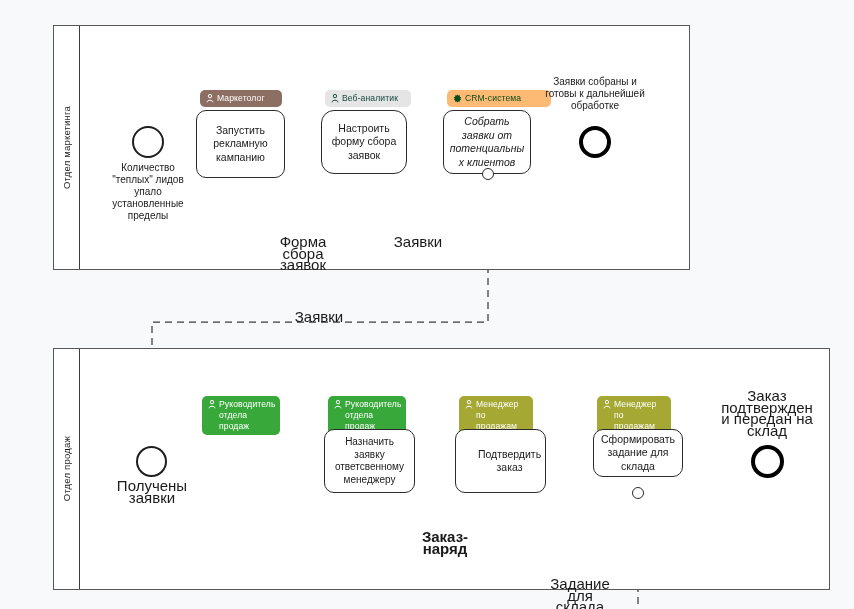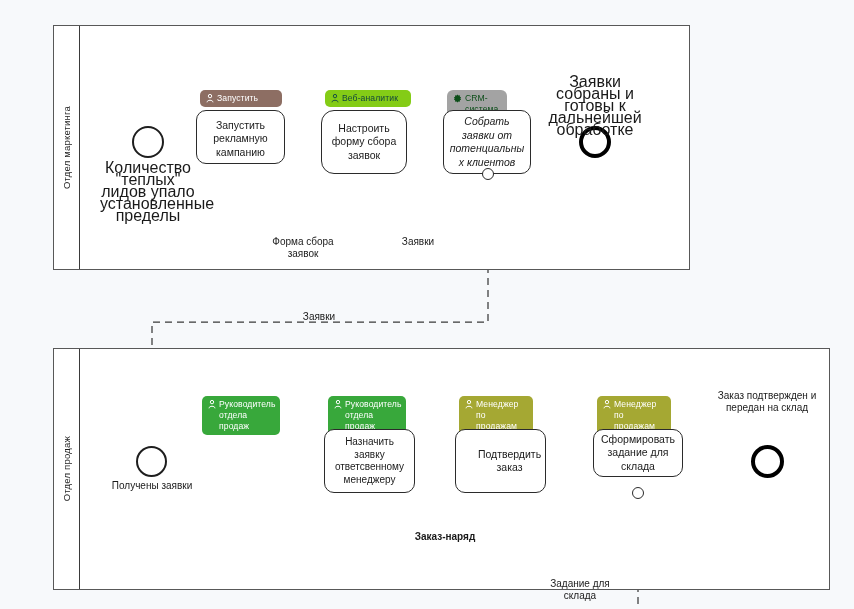--- a/index.html
+++ b/index.html
@@ -102,25 +102,25 @@
   .event.end   { border: 4px solid #000000; }
   .event.boundary {
     border: 1.5px solid #2b2b2b;
     background: #ffffff;
   }
 
   
   .label {
     position: absolute;
     text-align: center;
-    font-size: 16px;
+    font-size: 10px;
     line-height: 12px;
     color: #1a1a1a;
   }
-  .label.small { font-size: 10px; line-height: 11.5px; }
+  .label.small { font-size: 15px; line-height: 11.5px; }
 </style>
 </head>
 <body>
 
 <div class="canvas">
 
   <svg class="layer" viewBox="0 0 854 609">
     <defs>
       <marker id="arrow" markerWidth="9" markerHeight="9" refX="7.6" refY="3.2" orient="auto" markerUnits="userSpaceOnUse">
         <path d="M0,0 L8,3.2 L0,6.4 z" fill="#1e1e1e"></path>
@@ -190,38 +190,38 @@
   </div>
 
   <div class="event start" style="left:132px; top:126px; width:32px; height:32px;"></div>
   <div class="label" style="left:100px; top:162px; width:96px;">Количество "теплых" лидов упало установленные пределы</div>
 
   <div class="badge" style="left:200px; top:90px; width:82px; background:#8d6e63;">
     <svg class="bi" width="8" height="9" viewBox="0 0 8 9">
       <circle cx="4" cy="2.1" r="1.7" fill="none" stroke="#fff" stroke-width="1"></circle>
       <path d="M1,8.3 C1,5.6 7,5.6 7,8.3" fill="none" stroke="#fff" stroke-width="1"></path>
     </svg>
-    <span class="btxt">Запустить</span>
-  </div>
-  <div class="task" style="left:196px; top:110px; width:89px; height:54px;align-items:flex-end;">
+    <span class="btxt">Маркетолог</span>
+  </div>
+  <div class="task" style="left:196px; top:110px; width:89px; height:68px;">
     <span>Запустить рекламную кампанию</span>
   </div>
 
-  <div class="badge" style="left:325px; top:90px; width:86px; background:#84cc16;">
+  <div class="badge" style="left:325px; top:90px; width:86px; background:#e5e5e5;">
     <svg class="bi" width="8" height="9" viewBox="0 0 8 9">
       <circle cx="4" cy="2.1" r="1.7" fill="none" stroke="#1a4f44" stroke-width="1"></circle>
       <path d="M1,8.3 C1,5.6 7,5.6 7,8.3" fill="none" stroke="#1a4f44" stroke-width="1"></path>
     </svg>
     <span class="btxt" style="color:#14473c;">Веб-аналитик</span>
   </div>
   <div class="task" style="left:321px; top:110px; width:86px; height:64px;border-radius:13px;">
     <span>Настроить форму сбора заявок</span>
   </div>
 
-  <div class="badge" style="left:447px; top:90px; width:60px; background:#a3a3a3;border-radius:6px;">
+  <div class="badge" style="left:447px; top:90px; width:104px; background:#fdba74;">
     <svg class="bi" width="9" height="9" viewBox="0 0 9 9">
       <path d="M4.5,0.6 L5.4,1.6 L6.8,1.3 L6.9,2.7 L8.1,3.4 L7.3,4.5 L8.1,5.6 L6.9,6.3 L6.8,7.7 L5.4,7.4 L4.5,8.4 L3.6,7.4 L2.2,7.7 L2.1,6.3 L0.9,5.6 L1.7,4.5 L0.9,3.4 L2.1,2.7 L2.2,1.3 L3.6,1.6 z" fill="#0b4d18"></path>
     </svg>
     <span class="btxt" style="color:#0b4d18;">CRM-система</span>
   </div>
   <div class="task" style="left:443px; top:110px; width:88px; height:64px;font-style:italic;">
     <span>Собрать заявки от потенциальны х клиентов</span>
   </div>
   <div class="event boundary" style="left:482px; top:168px; width:12px; height:12px;"></div>
 

